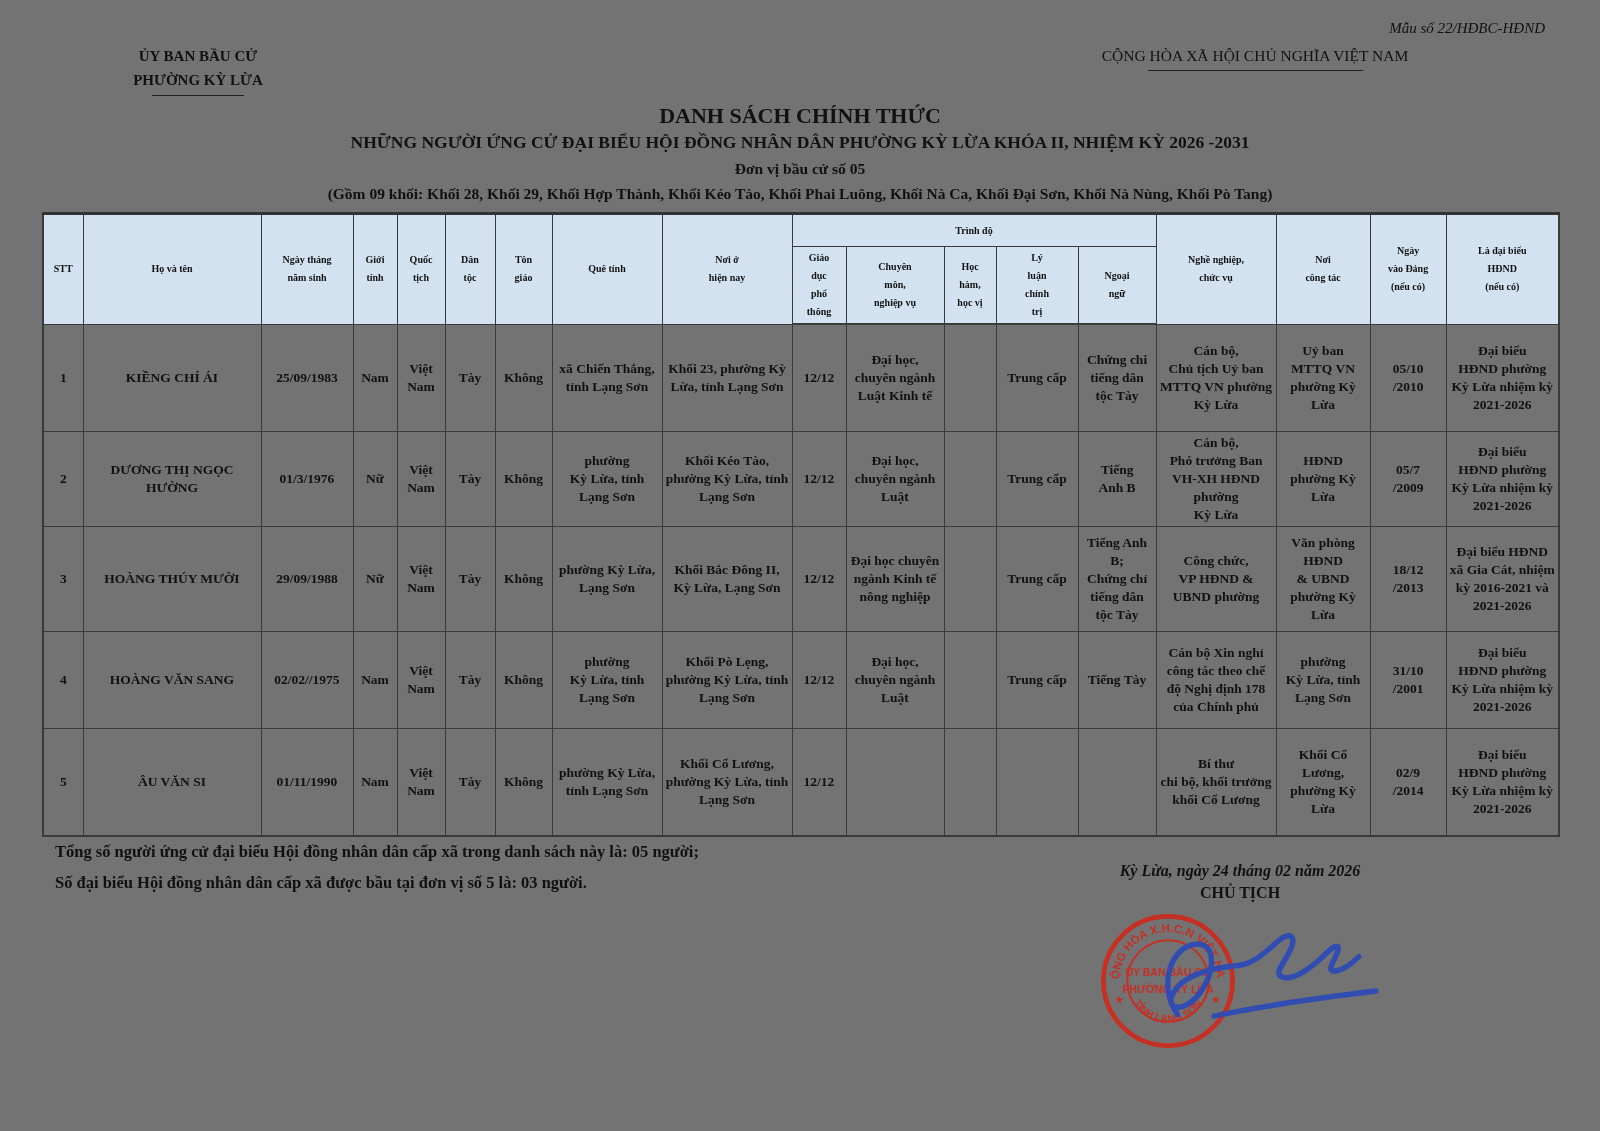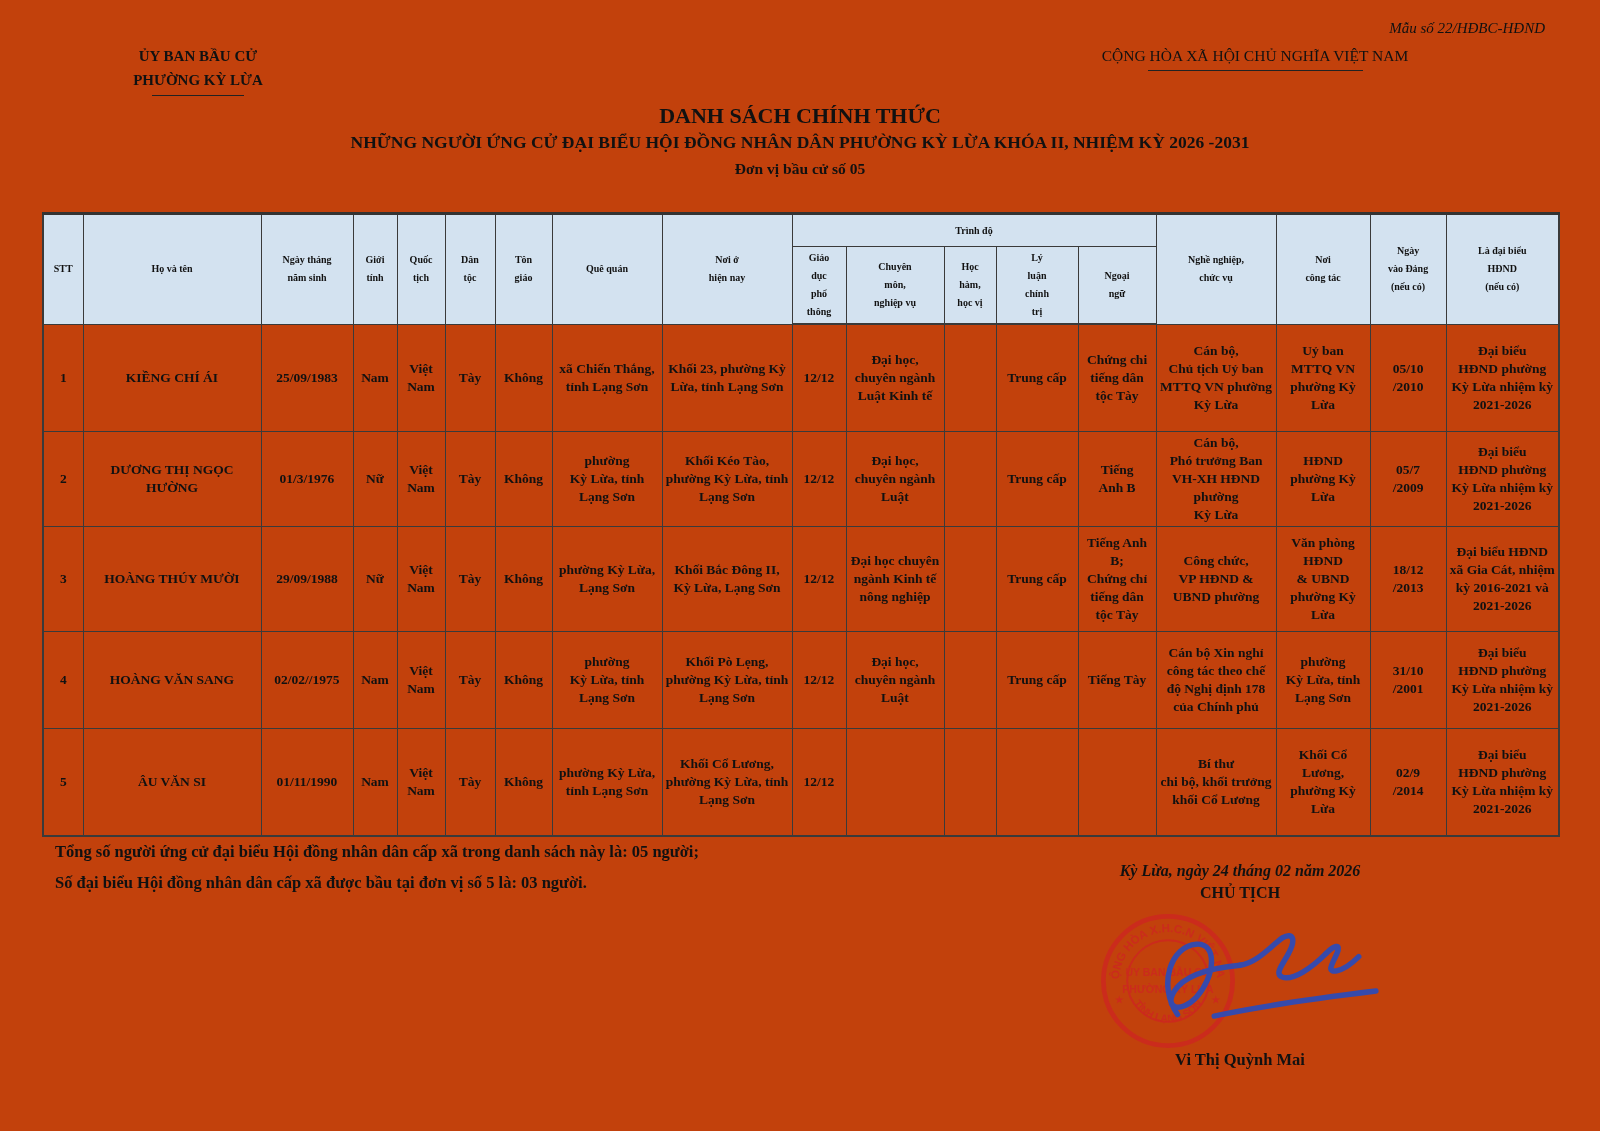--- a/index.html
+++ b/index.html
@@ -1,19 +1,19 @@
 <!DOCTYPE html>
 <html lang="vi"><head>
 <meta charset="utf-8">
 <style>
   html,body{margin:0;padding:0;background:#ffffff;}
   .page{
     position:relative;
     width:1600px;height:1131px;
-    background:#c2410c;
+    background:#737373;
     font-family:"Liberation Serif","DejaVu Serif",serif;
     color:#111;
     overflow:hidden;
   }
   .form-no{
     position:absolute;top:20px;right:55px;
     font-style:italic;font-size:15px;
   }
   .org-block{
     position:absolute;top:44px;left:88px;width:220px;
@@ -94,20 +94,21 @@
   <div class="national-block">
     <div class="national-line1">CỘNG HÒA XÃ HỘI CHỦ NGHĨA VIỆT NAM</div>
     <div class="national-underline"></div>
   </div>
 
   <div class="titles">
     <div class="title-1">DANH SÁCH CHÍNH THỨC</div>
     <div class="title-2">NHỮNG NGƯỜI ỨNG CỬ ĐẠI BIỂU HỘI ĐỒNG NHÂN DÂN PHƯỜNG KỲ LỪA KHÓA II, NHIỆM KỲ 2026 -2031</div>
     <div class="title-3">Đơn vị bầu cử số 05</div>
   </div>
+  <div class="title-note">(Gồm 09 khối: Khối 28, Khối 29, Khối Hợp Thành, Khối Kéo Tào, Khối Phai Luông, Khối Nà Ca, Khối Đại Sơn, Khối Nà Nùng, Khối Pò Tang)</div>
 
   <table class="main">
     <colgroup>
       <col style="width:40px">
         <col style="width:178px">
         <col style="width:92px">
         <col style="width:44px">
       <col style="width:48px">
         <col style="width:50px">
         <col style="width:57px">
@@ -130,21 +131,21 @@
         <th rowspan="2">Ngày tháng
 năm sinh</th>
         <th rowspan="2">Giới
 tính</th>
         <th rowspan="2">Quốc
 tịch</th>
         <th rowspan="2">Dân
 tộc</th>
         <th rowspan="2">Tôn
 giáo</th>
-        <th rowspan="2">Quê quán</th>
+        <th rowspan="2">Quê tính</th>
         <th rowspan="2">Nơi ở
 hiện nay</th>
         <th colspan="5">Trình độ</th>
         <th rowspan="2">Nghề nghiệp,
 chức vụ</th>
         <th rowspan="2">Nơi
 công tác</th>
         <th rowspan="2">Ngày
 vào Đảng
 (nếu có)</th>
@@ -330,16 +331,15 @@
 
     <svg class="signature-svg" viewBox="0 0 320 140">
       <g stroke="#2f4bb5" stroke-width="7" fill="none" stroke-linecap="round" stroke-linejoin="round" opacity="0.95">
         <path d="M 48,118 C 22,80 40,30 72,28 C 100,26 96,70 72,96 C 52,117 30,110 44,88 C 58,66 96,58 128,55"></path>
         <path d="M 128,55 C 150,52 168,30 182,20 C 196,12 200,22 190,40 C 182,55 172,66 182,70 C 196,75 220,58 238,40"></path>
         <path d="M 238,40 C 248,30 258,26 252,40 C 246,54 238,64 252,62 C 262,60 272,52 280,44"></path>
         <path d="M 95,120 C 150,108 220,98 302,88"></path>
       </g>
     </svg>
 
-    <div class="sign-name">Vi Thị Quỳnh Mai</div>
   </div>
 
 </div>
 
 </body></html>

